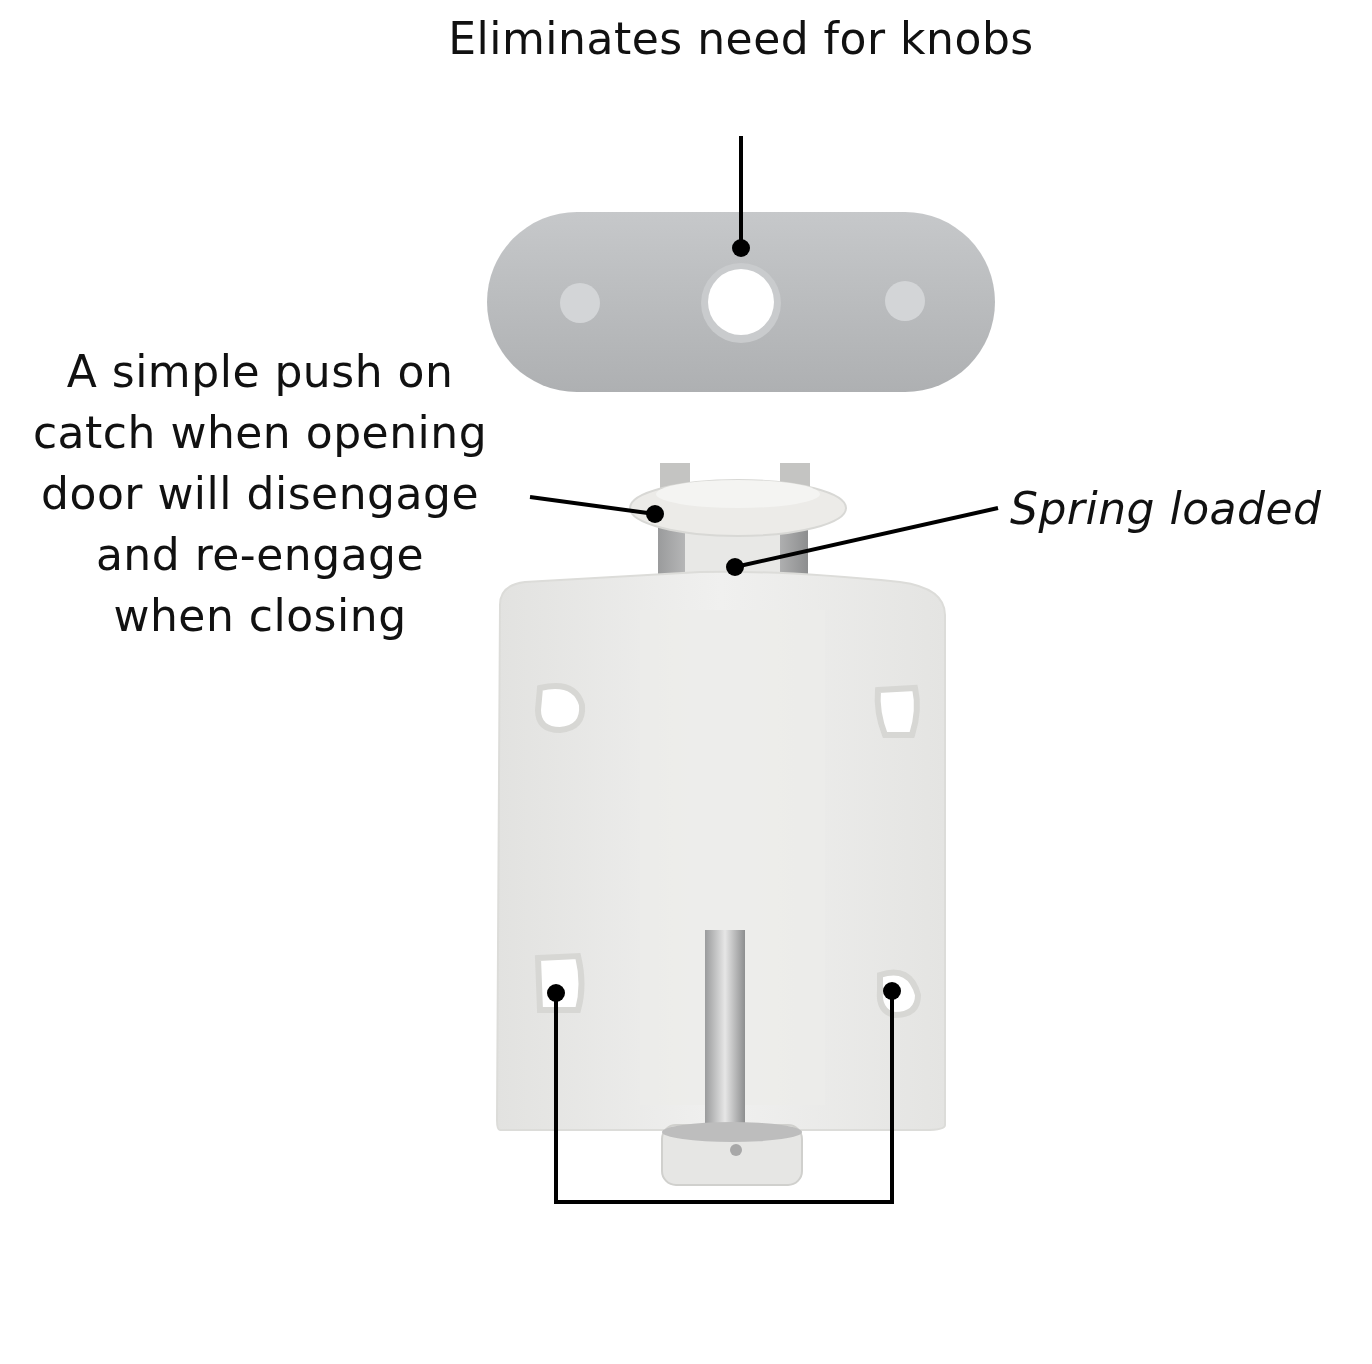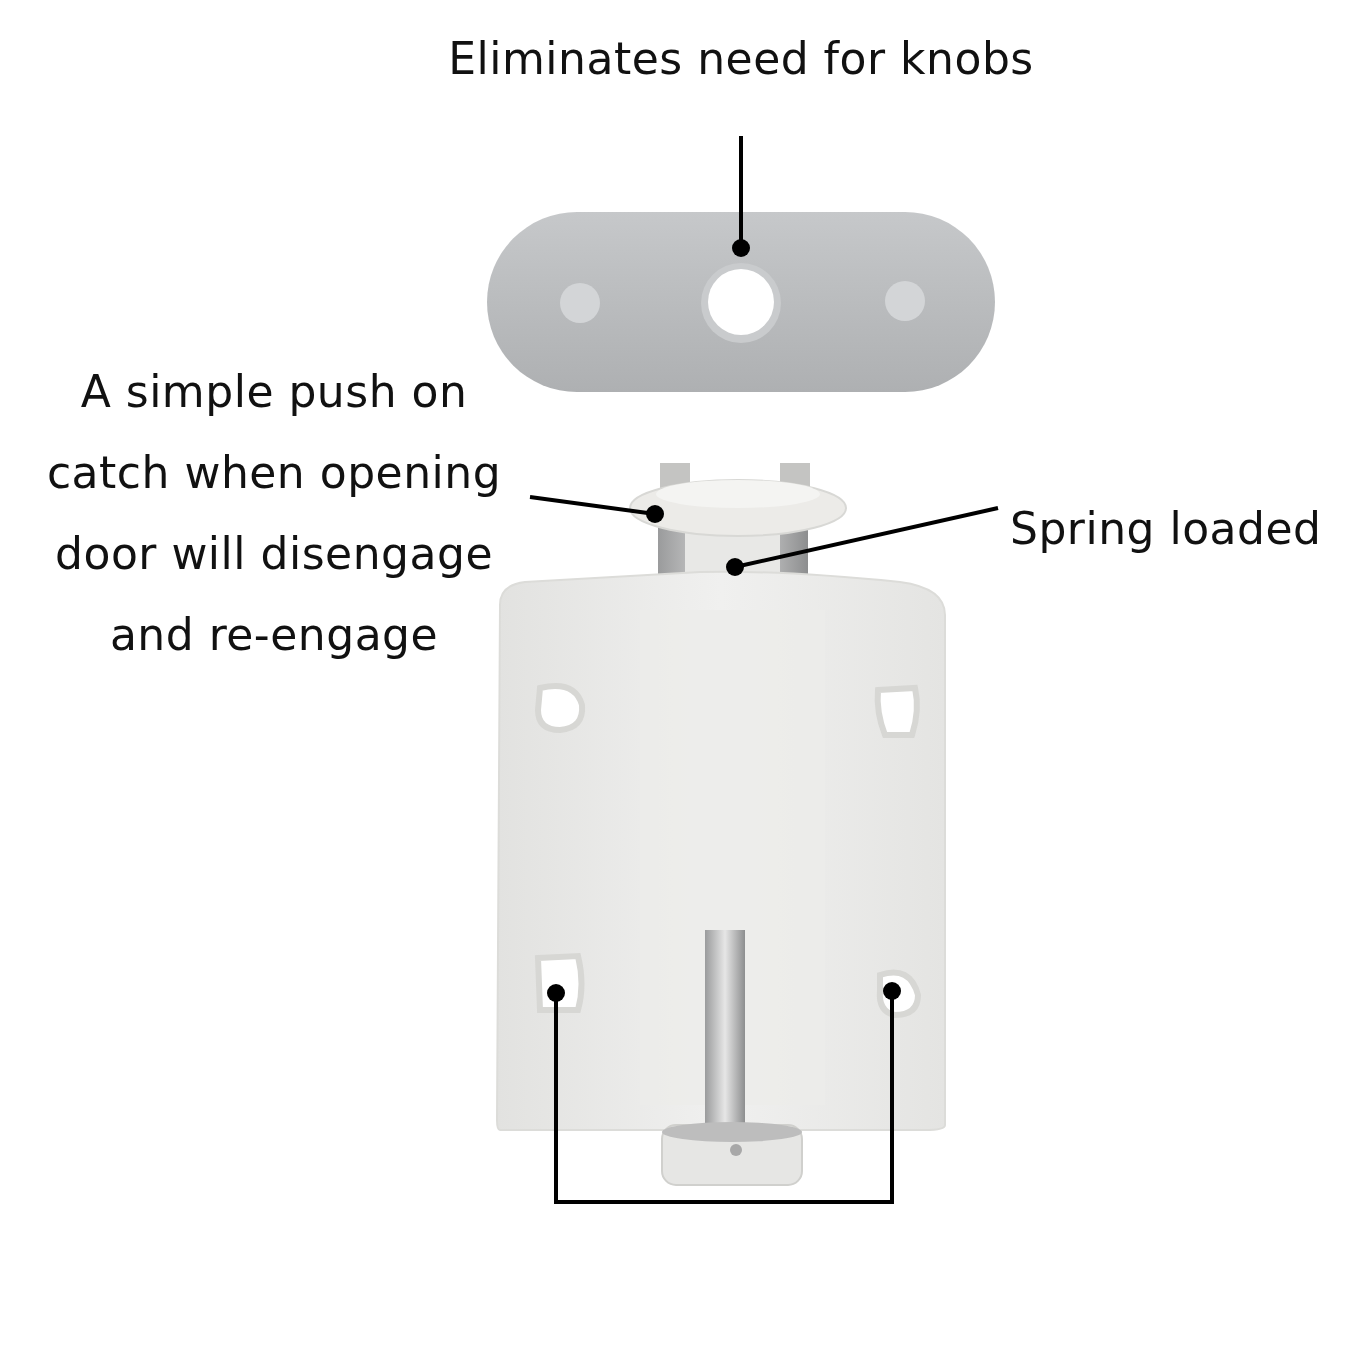--- a/index.html
+++ b/index.html
@@ -1,20 +1,20 @@
 <!DOCTYPE html>
 <html><head>
 <meta charset="utf-8">
 <style>
   html, body { margin:0; padding:0; background:#ffffff; }
   body { width:1372px; height:1364px; position:relative; overflow:hidden;
          font-family:"DejaVu Sans", sans-serif; color:#111111; }
   .label { position:absolute; text-align:center; font-size:44px; line-height:61px;
            letter-spacing:0.5px; white-space:nowrap; }
-  .label div { display:block;margin-top:20px; }
+  .label div { display:block; }
   #canvas { position:absolute; left:0; top:0; width:1372px; height:1364px; }
 </style>
 </head>
 <body>
 
 <svg id="canvas" viewBox="0 0 1372 1364" xmlns="http://www.w3.org/2000/svg">
   <defs>
     <linearGradient id="plateGrad" x1="0" y1="0" x2="0" y2="1">
       <stop offset="0" stop-color="#c6c8ca"></stop>
       <stop offset="1" stop-color="#aeb0b2"></stop>
@@ -78,25 +78,26 @@
     <circle cx="735" cy="567" r="9"></circle>
     <circle cx="556" cy="993" r="9"></circle>
     <circle cx="892" cy="991" r="9"></circle>
   </g>
 </svg>
 
 <div class="label" style="left:391px; top:8px; width:700px;">
   <div>Eliminates need for knobs</div>
 </div>
 
-<div class="label" style="left:0px; top:341px; width:520px;padding-left:14px;">
+<div class="label" style="left:0px; top:341px; width:520px;">
   <div>A simple push on</div>
   <div>catch when opening</div>
   <div>door will disengage</div>
   <div>and re-engage</div>
+  <div>when closing</div>
 </div>
 
-<div class="label" style="left:1010px; top:478px; width:360px; text-align:left;">
+<div class="label" style="left:1010px; top:478px; width:360px; text-align:left;font-style:italic;">
   <div>Spring loaded</div>
 </div>
 
 <div class="label" style="left:366px; top:1231px; width:750px;">
 </div>
 
 </body></html>

